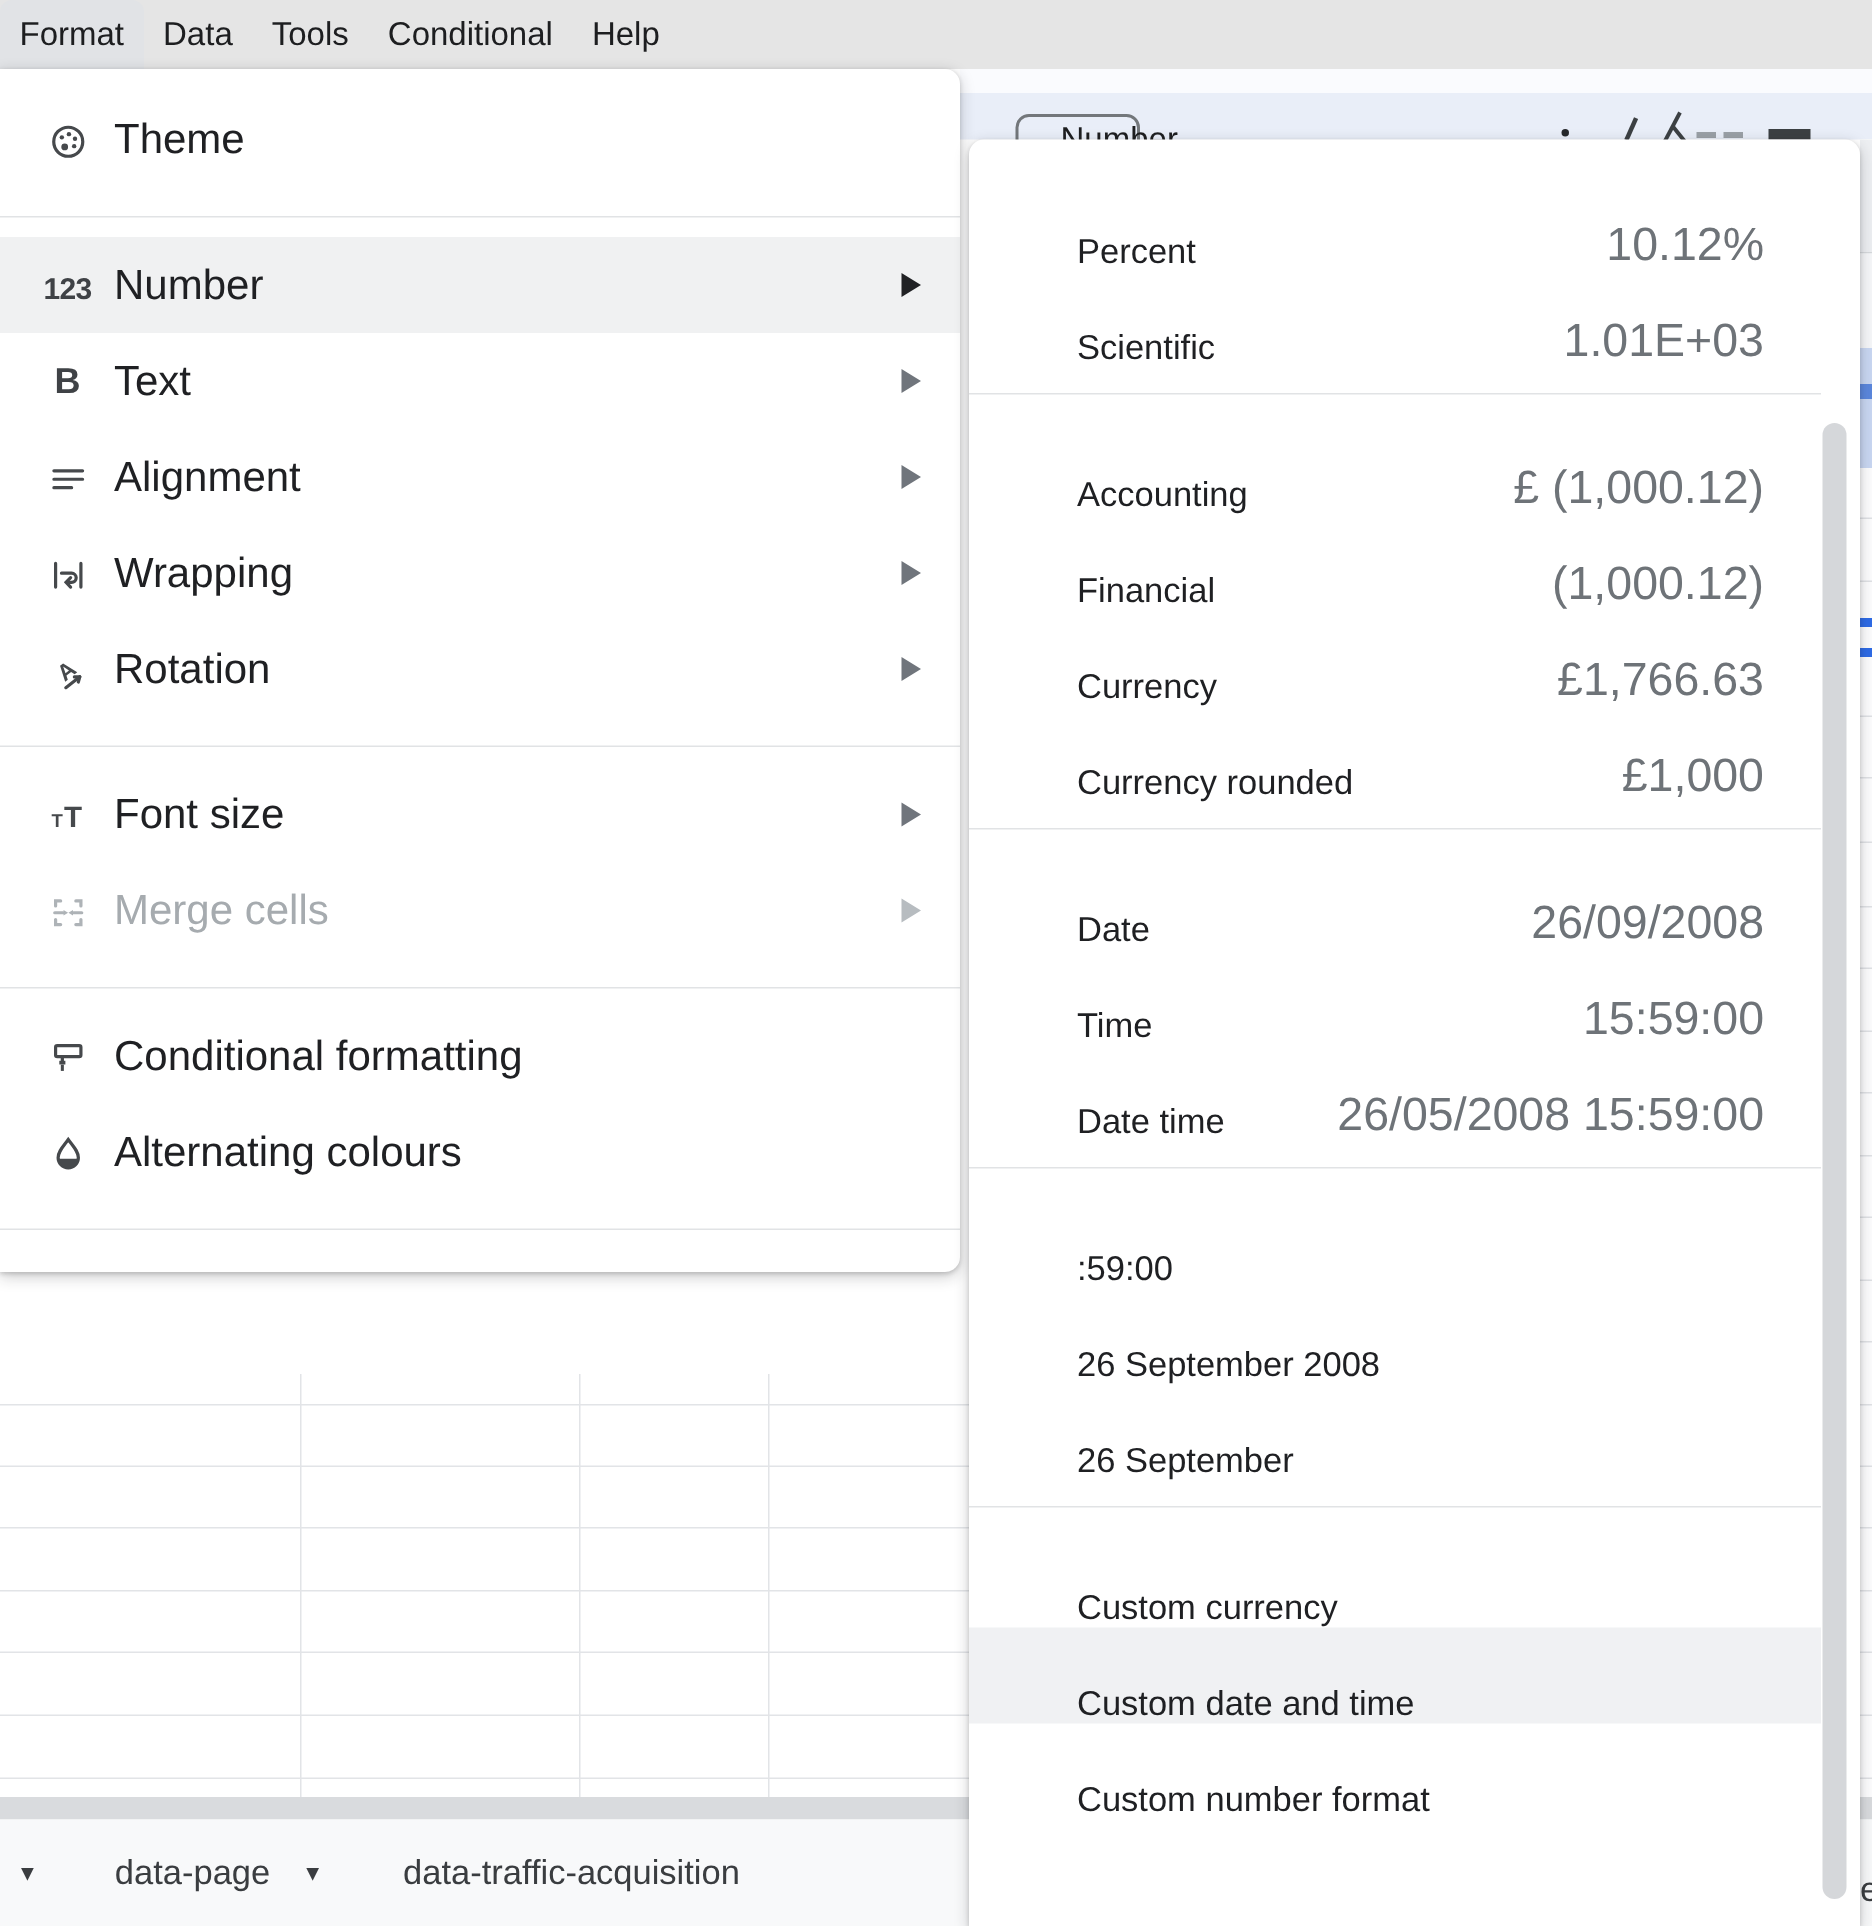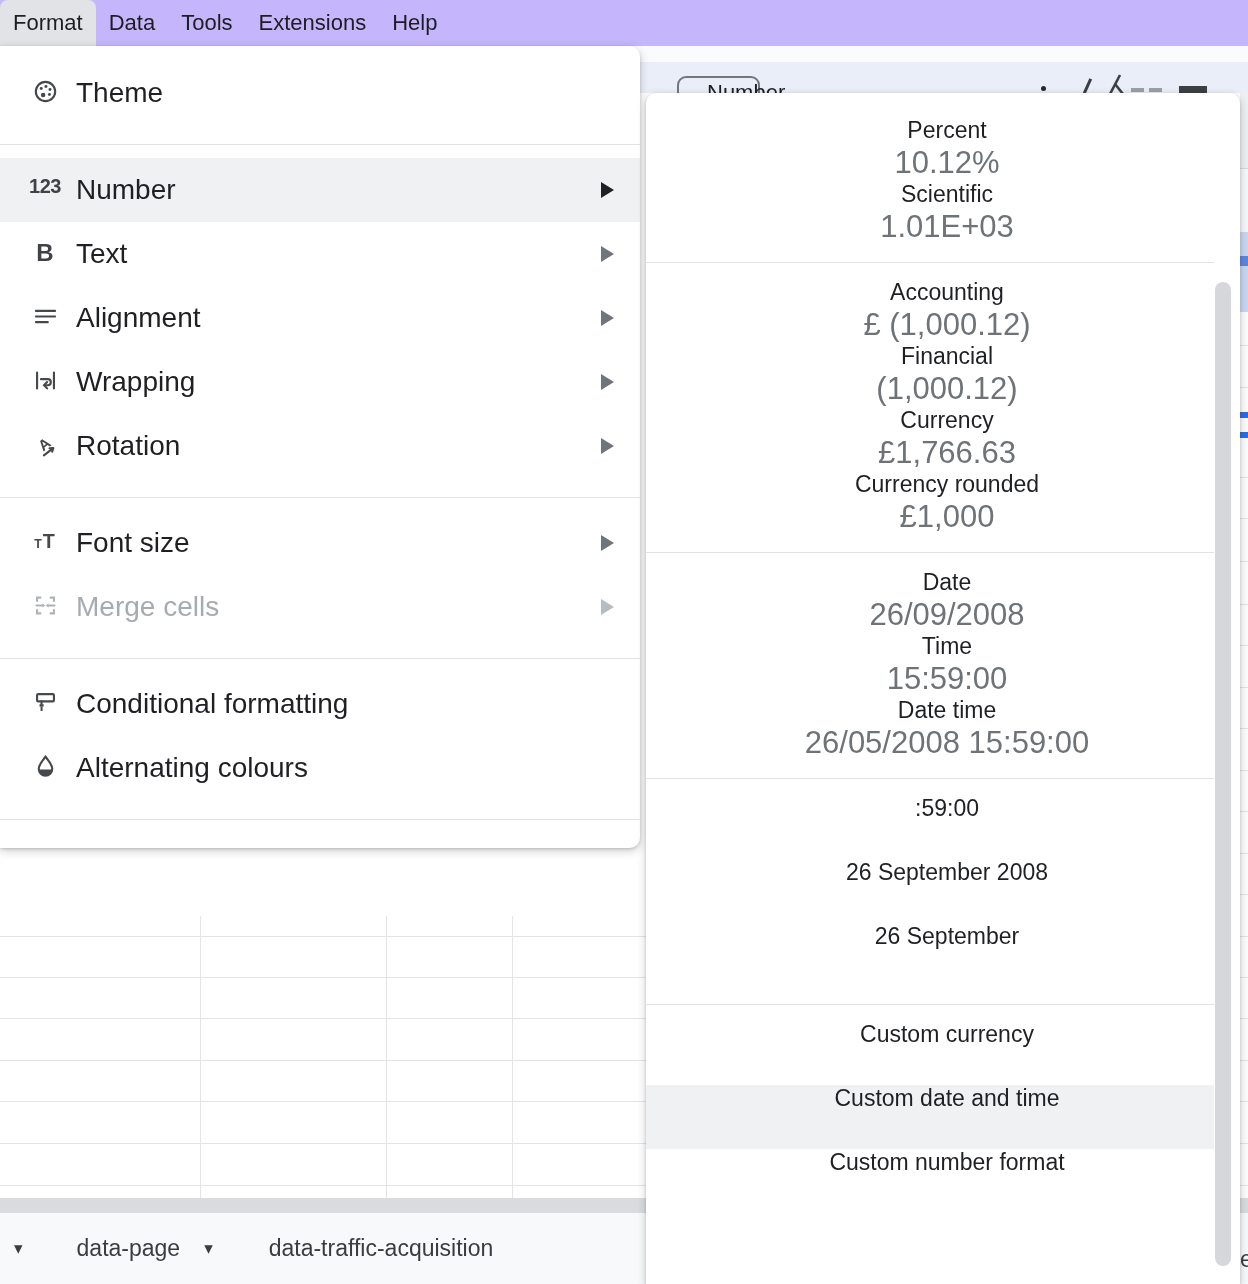--- a/index.html
+++ b/index.html
@@ -1,20 +1,20 @@
 <!DOCTYPE html>
 <html><head>
 <meta charset="utf-8">
 <style>
   html,body{margin:0;padding:0;background:#fff;}
   .stage{position:relative;width:1248px;height:1284px;overflow:hidden;background:#fff;
          font-family:"Liberation Sans",sans-serif;-webkit-font-smoothing:antialiased;}
 
   
-  .menubar{position:absolute;left:0;top:0;width:1248px;height:46px;background:#c4b5fd;
+  .menubar{position:absolute;left:0;top:0;width:1248px;height:46px;background:#e5e5e5;
            display:flex;align-items:stretch;z-index:3;}
   .mb-item{font-size:22px;color:#1d1e20;padding:0 13px;display:flex;align-items:center;cursor:default;}
   .mb-item.active{background:#e1e3e6;border-radius:8px 8px 0 0;}
 
   
   .topstrip{position:absolute;left:640px;top:46px;width:608px;height:16px;background:#fafbfe;}
   .toolband{position:absolute;left:640px;top:62px;width:608px;height:31px;background:#e9eef8;}
   .tb-btn{position:absolute;left:677px;top:76px;width:79px;height:22px;border:2px solid #73777b;
           border-radius:9px;background:transparent;}
   .tb-label{position:absolute;left:707px;top:80px;font-size:22px;color:#1d1e20;}
@@ -42,36 +42,36 @@
   .tab-label.t1{margin-left:54px;}
   .caret.second{margin-left:24px;}
   .tab-label.t2{margin-left:56px;}
   .tab-clip{position:absolute;left:1240px;top:1246px;font-size:23px;font-weight:500;color:#3a3d40;z-index:2;}
 
   
   .panel{position:absolute;background:#fff;box-shadow:0 3px 10px rgba(32,33,36,.22),0 1px 3px rgba(32,33,36,.18);}
   .format-menu{left:0;top:46px;width:640px;border-radius:0 10px 10px 0;padding:15px 0;z-index:10;}
   .fm-row{height:64px;display:flex;align-items:center;padding:0 26px 0 30px;}
   .fm-row.hl{background:#f0f1f2;}
-  .fm-icon{width:30px;height:30px;display:flex;align-items:flex-start;justify-content:center;
+  .fm-icon{width:30px;height:30px;display:flex;align-items:flex-end;justify-content:center;
            margin-right:16px;color:#46494c;flex:none;}
   .txt-icon{font-weight:700;color:#3f4246;}
   .fm-label{font-size:28px;color:#1f2023;flex:1;white-space:nowrap;}
   .fm-row.disabled .fm-label{color:#a6abaf;}
   .fm-row.disabled .fm-icon{color:#aeb3b7;}
   .shortcut{font-size:22px;color:#5f6368;margin-right:2px;}
   .arr{width:0;height:0;border-top:8px solid transparent;border-bottom:8px solid transparent;
        border-left:13px solid #70757c;flex:none;}
   .fm-row.hl .arr{border-left-color:#202124;}
   .fm-row.disabled .arr{border-left-color:#b7bcc0;}
   .fm-sep{height:1px;background:#e1e3e5;margin:19px 0 13px;}
 
   .num-submenu{left:646px;top:93px;width:594px;height:1191px;border-radius:10px 10px 0 0;
                padding-top:24px;z-index:11;overflow:hidden;box-sizing:border-box;}
-  .sm-row{height:64px;display:flex;align-items:center;margin-right:26px;padding:0 38px 0 72px;flex-direction:column;}
+  .sm-row{height:64px;display:flex;align-items:flex-end;margin-right:26px;padding:0 38px 0 72px;}
   .sm-row.hl{background:#f0f1f3;}
   .sm-label{font-size:23px;color:#1f2023;flex:1;white-space:nowrap;}
   .sm-value{font-size:31px;font-weight:500;color:#6e7378;white-space:nowrap;}
   .sm-sep{height:1px;background:#e1e3e5;margin:17px 26px 16px 0;}
   .sb-thumb{position:absolute;right:9px;top:189px;width:16px;height:984px;border-radius:8px;background:#d5d7da;}
 </style>
 </head>
 <body>
 
 <div class="stage">
@@ -138,21 +138,21 @@
     <path d="M9 10 L17 20" stroke="#3c4043" stroke-width="2.6" fill="none"></path>
   </svg>
   <div class="tb-dash1"></div>
   <div class="tb-dash2"></div>
   <div class="tb-bar"></div>
 
   <div class="menubar" id="menubar">
       <div class="mb-item active">Format</div>
       <div class="mb-item">Data</div>
       <div class="mb-item">Tools</div>
-      <div class="mb-item">Extensions</div>
+      <div class="mb-item">Conditional</div>
       <div class="mb-item">Help</div>
     </div>
 
   <div class="panel format-menu" id="formatMenu">
       <div class="fm-row">
         <span class="fm-icon">
           <svg width="27" height="27" viewBox="0 0 24 24">
             <circle cx="12" cy="12" r="8.6" stroke="currentColor" fill="none" stroke-width="1.9" stroke-linecap="round"></circle>
             <circle cx="8.2" cy="9.4" r="1.3" fill="currentColor"></circle>
             <circle cx="12.4" cy="7.5" r="1.3" fill="currentColor"></circle>

